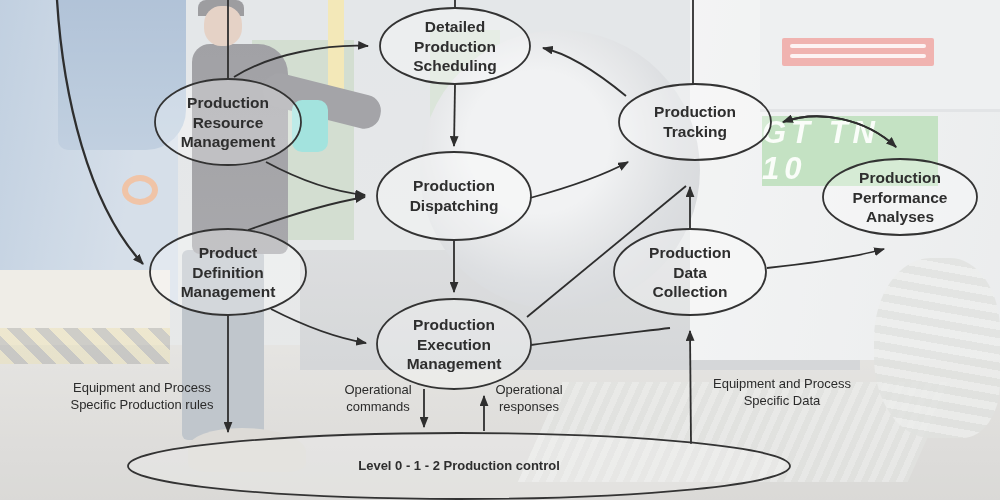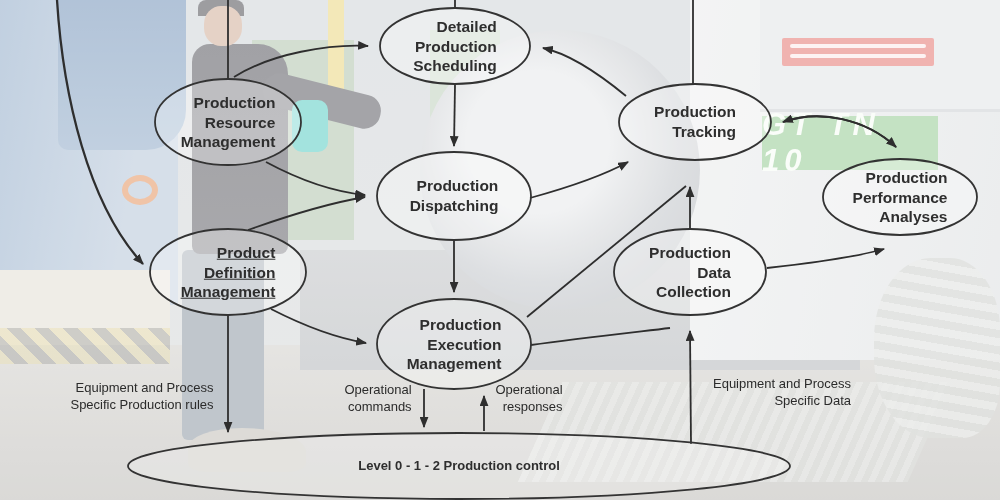--- a/index.html
+++ b/index.html
@@ -26,33 +26,33 @@
   .worker-shoe{left:188px;top:428px;width:118px;height:44px;background:#b8b4ac;border-radius:50% 60% 20% 20%;}
   .chuck{left:420px;top:30px;width:280px;height:280px;border-radius:50%;
          background:radial-gradient(circle at 42% 40%,#e2e4e6 0 30%,#b9bdc2 60%,#9aa0a6 100%);}
   .lathe-bed{left:300px;top:250px;width:560px;height:120px;background:linear-gradient(#b7babd,#a7abaf);}
   .machine-right{left:690px;top:0;width:310px;height:360px;background:linear-gradient(100deg,#e6e8e9,#d6d9db);}
   .machine-right-panel{left:760px;top:0;width:240px;height:112px;background:#dcdfe1;border-bottom:3px solid #c3c7ca;}
   .red-sign{left:782px;top:38px;width:152px;height:28px;background:#e0615a;border-radius:2px;}
   .red-sign .ln{position:absolute;left:8px;right:8px;height:4px;background:rgba(255,255,255,.85);border-radius:2px;}
   .red-sign .ln1{top:6px;}
   .red-sign .ln2{top:16px;}
-  .green-plate{left:762px;top:116px;width:176px;height:54px;background:#84c283;display:flex;align-items:center;justify-content:center;}
+  .green-plate{left:762px;top:116px;width:176px;height:70px;background:#84c283;display:flex;align-items:center;justify-content:center;}
   .green-plate span{color:#f4fbf2;font-weight:bold;font-size:31px;letter-spacing:5px;font-style:italic;}
   .floor{left:0;top:345px;width:1000px;height:155px;background:linear-gradient(#c9c7c2,#b2b0ab);}
   .hazard{left:0;top:328px;width:170px;height:36px;opacity:.45;
           background:repeating-linear-gradient(45deg,#d6c05e 0 10px,#45453f 10px 20px);}
   .grating{left:540px;top:382px;width:390px;height:100px;transform:skewX(-24deg);opacity:.7;
            background:repeating-linear-gradient(90deg,#d8dad6 0 7px,#c2c5c0 7px 14px);}
   .hose{left:874px;top:258px;width:126px;height:180px;border-radius:45% 40% 30% 45%;
         background:repeating-linear-gradient(10deg,#d9dbd8 0 8px,#bfc2bd 8px 16px);opacity:.8;}
   .whitewash{left:0;top:0;width:1000px;height:500px;background:rgba(255,255,255,.52);}
   
   svg.diagram{position:absolute;left:0;top:0;}
-  .lbl{position:absolute;transform:translate(-50%,-50%);text-align:right;
+  .lbl{position:absolute;transform:translate(-50%,-50%);text-align:center;
        white-space:pre-line;color:#2e2e2e;pointer-events:none;}
   .node-label{font-weight:bold;font-size:15.5px;line-height:1.26;}
   .flow-label{font-size:13px;line-height:1.3;color:#2b2b2b;}
   .level-label{font-weight:bold;font-size:13px;}
 </style>
 </head>
 <body>
 
 <div class="stage">
 
@@ -159,21 +159,21 @@
   <div class="lbl node-label" style="left:228px;top:122px;">Production
 Resource
 Management</div>
   <div class="lbl node-label" style="left:695px;top:122px;">Production
 Tracking</div>
   <div class="lbl node-label" style="left:900px;top:197px;">Production
 Performance
 Analyses</div>
   <div class="lbl node-label" style="left:454px;top:196px;">Production
 Dispatching</div>
-  <div class="lbl node-label" style="left:228px;top:272px;text-decoration:underline;">Product
+  <div class="lbl node-label" style="left:228px;top:272px;">Product
 Definition
 Management</div>
   <div class="lbl node-label" style="left:690px;top:272px;">Production
 Data
 Collection</div>
   <div class="lbl node-label" style="left:454px;top:344px;">Production
 Execution
 Management</div>
   <div class="lbl level-label" style="left:459px;top:465px;">Level 0 - 1 - 2 Production control</div>
 

